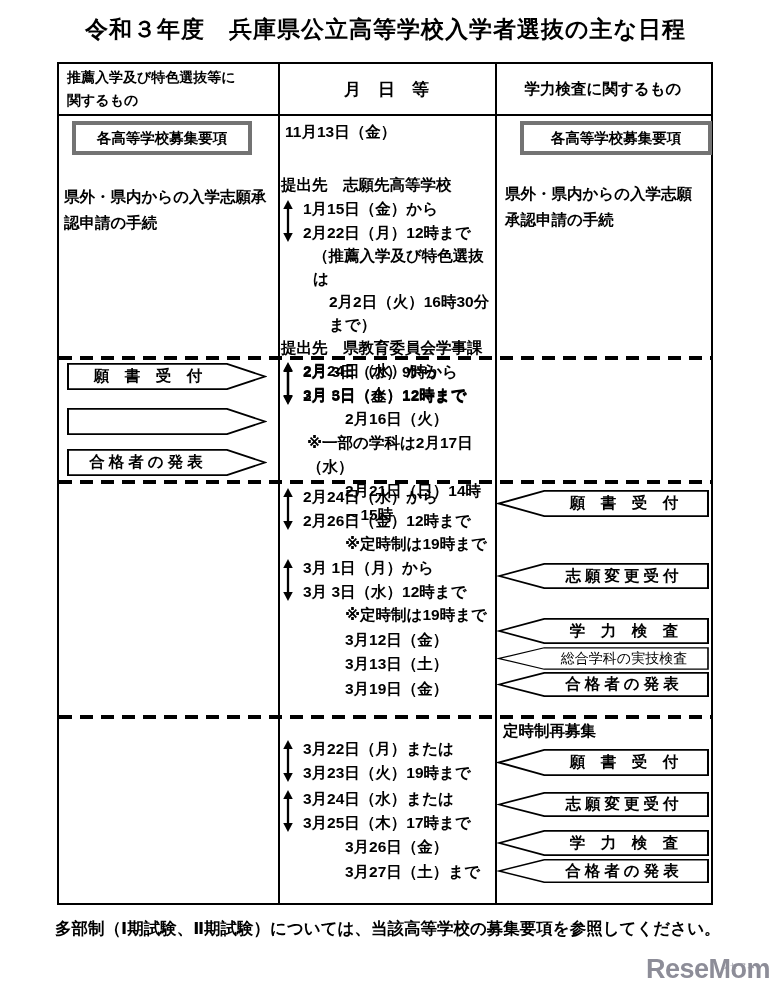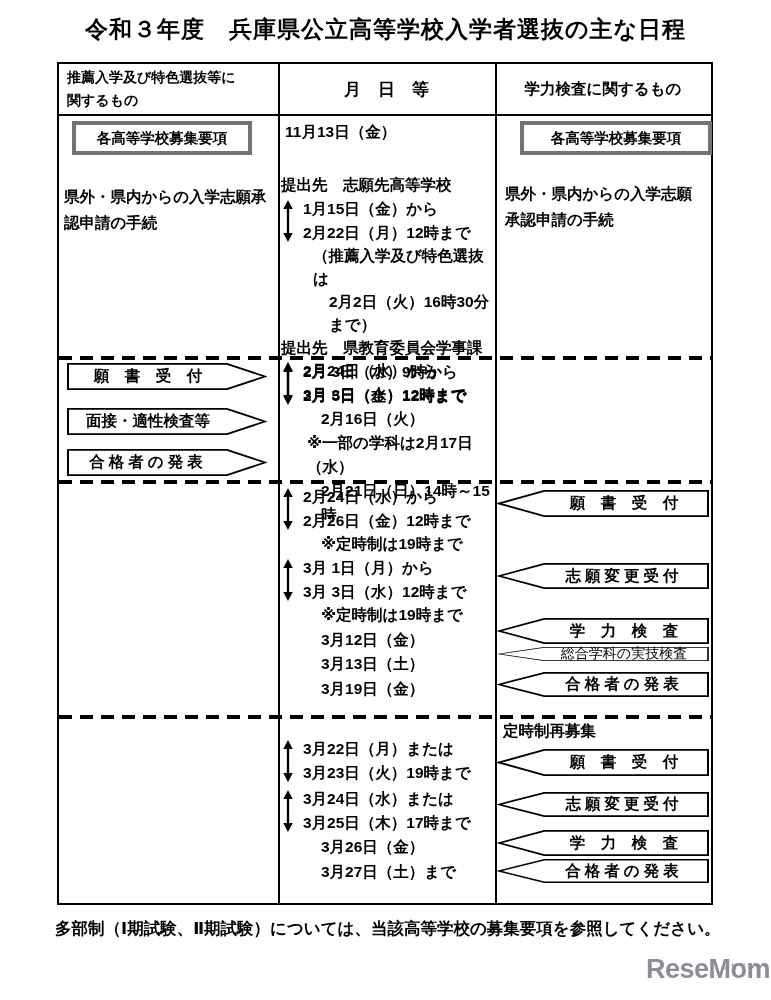--- a/index.html
+++ b/index.html
@@ -15,21 +15,21 @@
   .hdr{position:absolute;display:flex;align-items:center;font-weight:bold;}
   .hdr-left{left:8px;top:2px;width:208px;height:46px;font-size:14px;line-height:23px;}
   .hdr-mid{left:219px;top:0;width:217px;height:50px;justify-content:center;font-size:17px;}
   .hdr-right{left:436px;top:0;width:216px;height:50px;justify-content:center;font-size:15.5px;}
   .pre{white-space:pre-line;}
   .reqbox{position:absolute;border:4px solid #737373;display:flex;align-items:center;
           justify-content:center;font-size:14.5px;font-weight:bold;background:#fff;}
   .celltext{position:absolute;font-size:15.5px;font-weight:bold;line-height:26px;}
   .mblock{position:absolute;width:214px;font-size:15.5px;font-weight:bold;}
   .ln{line-height:24px;}
-  .i16{padding-left:4px;} .i22{padding-left:40px;} .i26{padding-left:26px;}
+  .i16{padding-left:4px;} .i22{padding-left:40px;margin-left:24px;} .i26{padding-left:26px;}
   .i32{padding-left:32px;} .i48{padding-left:48px;}
   .pair{display:flex;align-items:center;}
   .varrow{width:14px;height:42px;flex:none;margin-right:8px;}
   .pair-lines>div{line-height:23.5px;}
   .harrow{position:absolute;}
   .harrow svg.shape{position:absolute;left:0;top:0;width:100%;height:100%;}
   .harrow .lbl{position:absolute;top:0;bottom:0;display:flex;align-items:center;
                justify-content:center;font-weight:bold;font-size:15.5px;}
   .harrow.r .lbl{left:4px;right:42px;}
   .harrow.l .lbl{left:46px;right:4px;}
@@ -103,21 +103,20 @@
     <div class="harrow r" style="left:8px;top:299px;width:200px;height:27px;">
       <svg class="shape" viewBox="0 0 200 30" preserveAspectRatio="none">
         <polygon points="1,1 160,1 198,15 160,29 1,29" fill="#fff" stroke="#000" stroke-width="2"></polygon>
       </svg>
       <span class="lbl">願　書　受　付</span>
     </div>
     <div class="harrow r" style="left:8px;top:344px;width:200px;height:27px;">
       <svg class="shape" viewBox="0 0 200 30" preserveAspectRatio="none">
         <polygon points="1,1 160,1 198,15 160,29 1,29" fill="#fff" stroke="#000" stroke-width="2"></polygon>
       </svg>
-      <span class="lbl">面接・適性検査等</span>
     </div>
     <div class="harrow r sp5" style="left:8px;top:385px;width:200px;height:27px;">
       <svg class="shape" viewBox="0 0 200 30" preserveAspectRatio="none">
         <polygon points="1,1 160,1 198,15 160,29 1,29" fill="#fff" stroke="#000" stroke-width="2"></polygon>
       </svg>
       <span class="lbl">合格者の発表</span>
     </div>
 
     <div class="mblock" style="left:222px;top:296px;">
       <div class="pair">
@@ -177,21 +176,21 @@
         <polygon points="210,1 47,1 2,15 47,29 210,29" fill="#fff" stroke="#000" stroke-width="2"></polygon>
       </svg>
       <span class="lbl">志願変更受付</span>
     </div>
     <div class="harrow l" style="left:438px;top:554px;width:212px;height:26px;">
       <svg class="shape" viewBox="0 0 211 30" preserveAspectRatio="none">
         <polygon points="210,1 47,1 2,15 47,29 210,29" fill="#fff" stroke="#000" stroke-width="2"></polygon>
       </svg>
       <span class="lbl">学　力　検　査</span>
     </div>
-    <div class="harrow l thin" style="left:438px;top:583px;width:212px;height:14px;">
+    <div class="harrow l thin" style="left:438px;top:583px;width:212px;height:23px;">
       <svg class="shape" viewBox="0 0 211 30" preserveAspectRatio="none">
         <polygon points="210,1 47,1 2,15 47,29 210,29" fill="#fff" stroke="#000" stroke-width="1.6"></polygon>
       </svg>
       <span class="lbl">総合学科の実技検査</span>
     </div>
     <div class="harrow l sp5" style="left:438px;top:608px;width:212px;height:25px;">
       <svg class="shape" viewBox="0 0 211 30" preserveAspectRatio="none">
         <polygon points="210,1 47,1 2,15 47,29 210,29" fill="#fff" stroke="#000" stroke-width="2"></polygon>
       </svg>
       <span class="lbl">合格者の発表</span>

